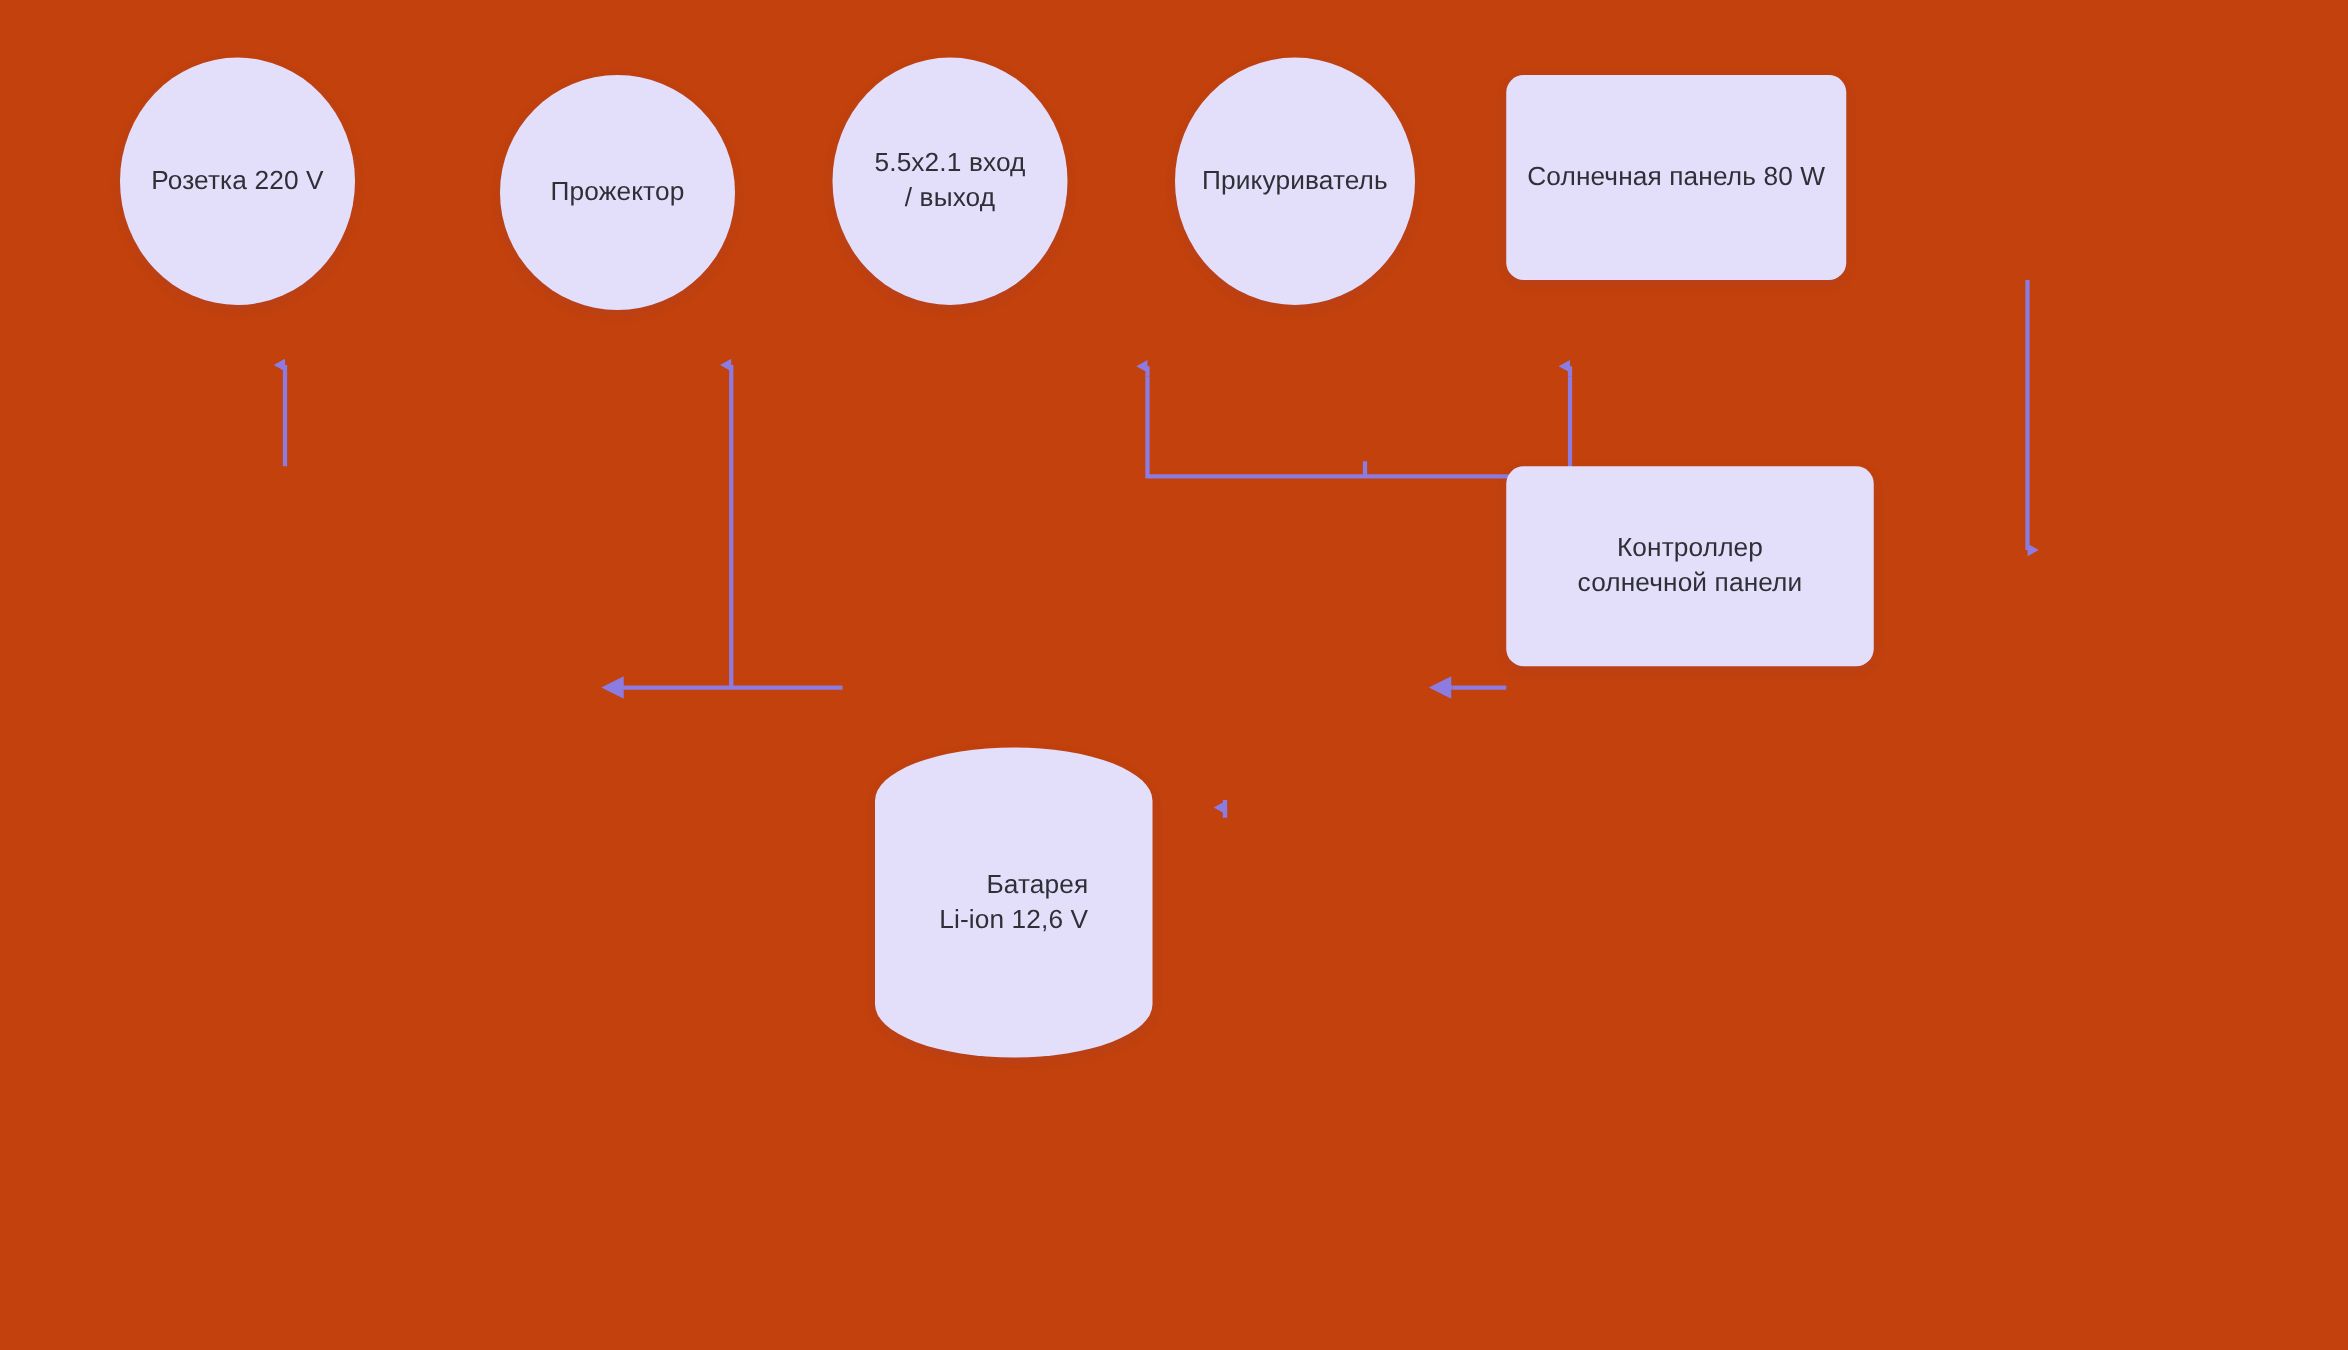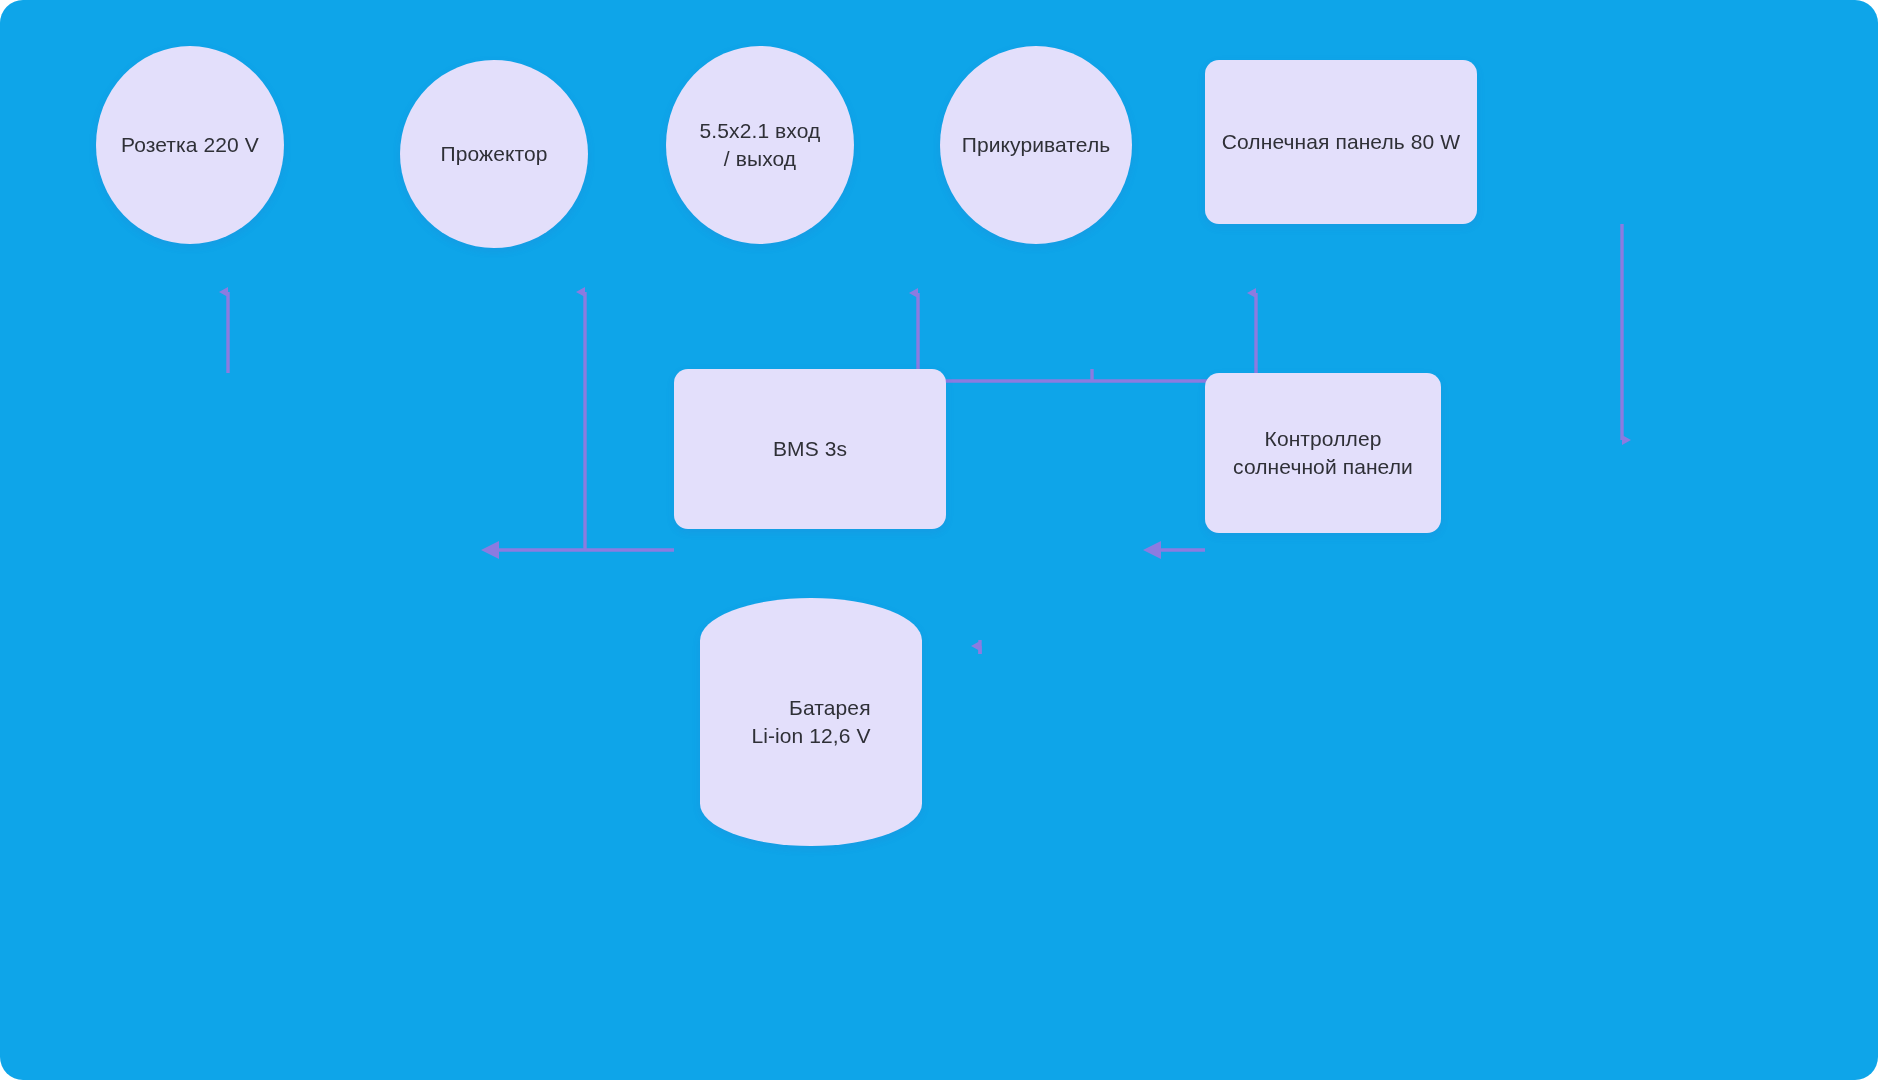--- a/index.html
+++ b/index.html
@@ -7,23 +7,22 @@
     padding: 0;
     background: #ffffff;
   }
   body {
     font-family: "Liberation Sans", "DejaVu Sans", sans-serif;
   }
   #canvas {
     position: relative;
     width: 1878px;
     height: 1080px;
-    background: #0ea5e9;
+    background: #c2410c;
     overflow: hidden;
-    border-radius: 23px;
   }
   svg#edges {
     position: absolute;
     left: 0;
     top: 0;
     width: 1878px;
     height: 1080px;
     pointer-events: none;
   }
   .node {
@@ -133,25 +132,22 @@
 
   <div class="node circle" style="left:940px; top:46px; width:192px; height:198px;">
     <span class="label">Прикуриватель</span>
   </div>
 
   <div class="node rounded" style="left:1205px; top:60px; width:272px; height:164px;">
     <span class="label">Солнечная панель 80 W</span>
   </div>
 
 
-  <div class="node rounded" style="left:674px; top:369px; width:272px; height:160px;">
-    <span class="label">BMS 3s</span>
-  </div>
 
-  <div class="node rounded" style="left:1205px; top:373px; width:236px; height:160px;">
+  <div class="node rounded" style="left:1205px; top:373px; width:294px; height:160px;">
     <span class="label">Контроллер
 солнечной панели</span>
   </div>
 
   <div class="node cylinder" style="left:700px; top:598px; width:222px; height:248px;text-align:right;">
     <span class="label">Батарея
 Li-ion 12,6 V</span>
   </div>
 
 </div>

